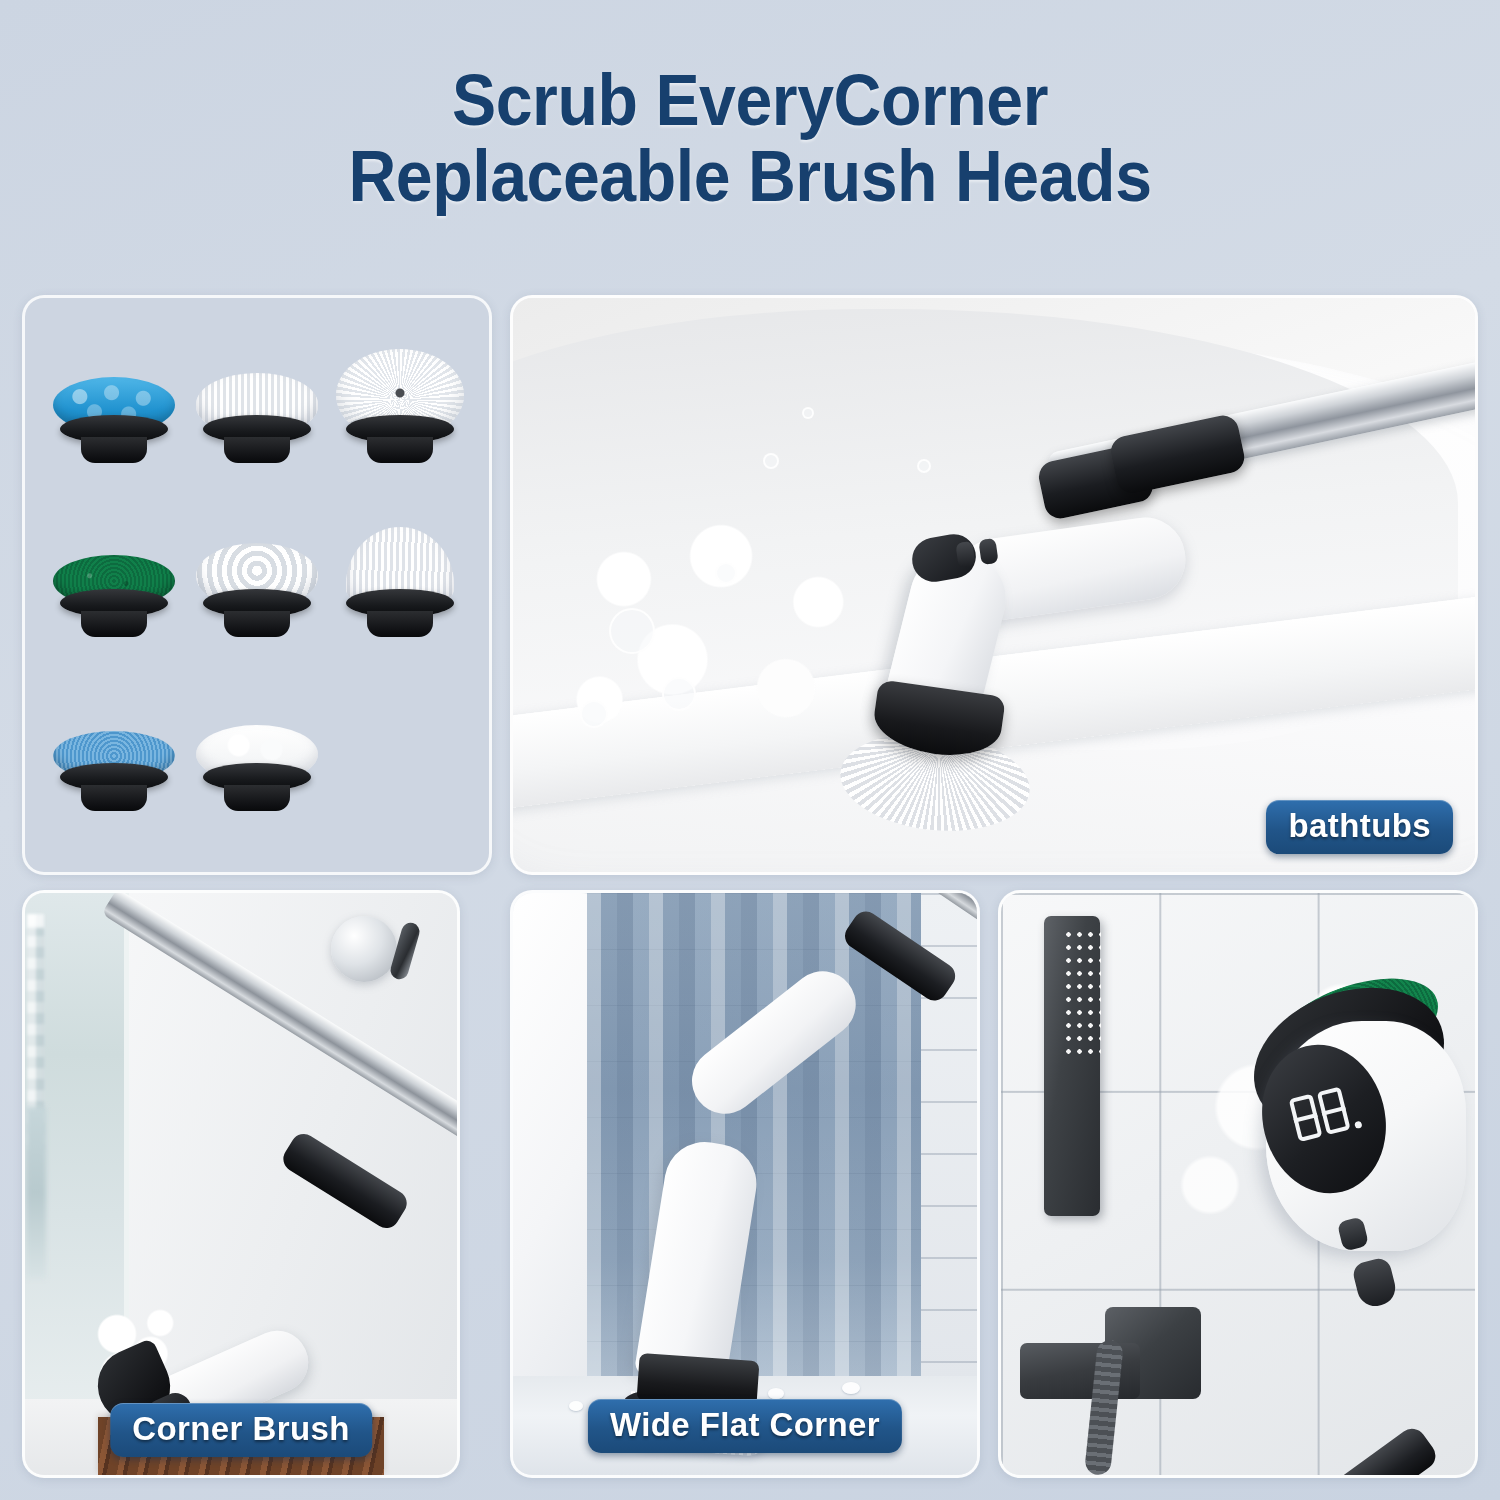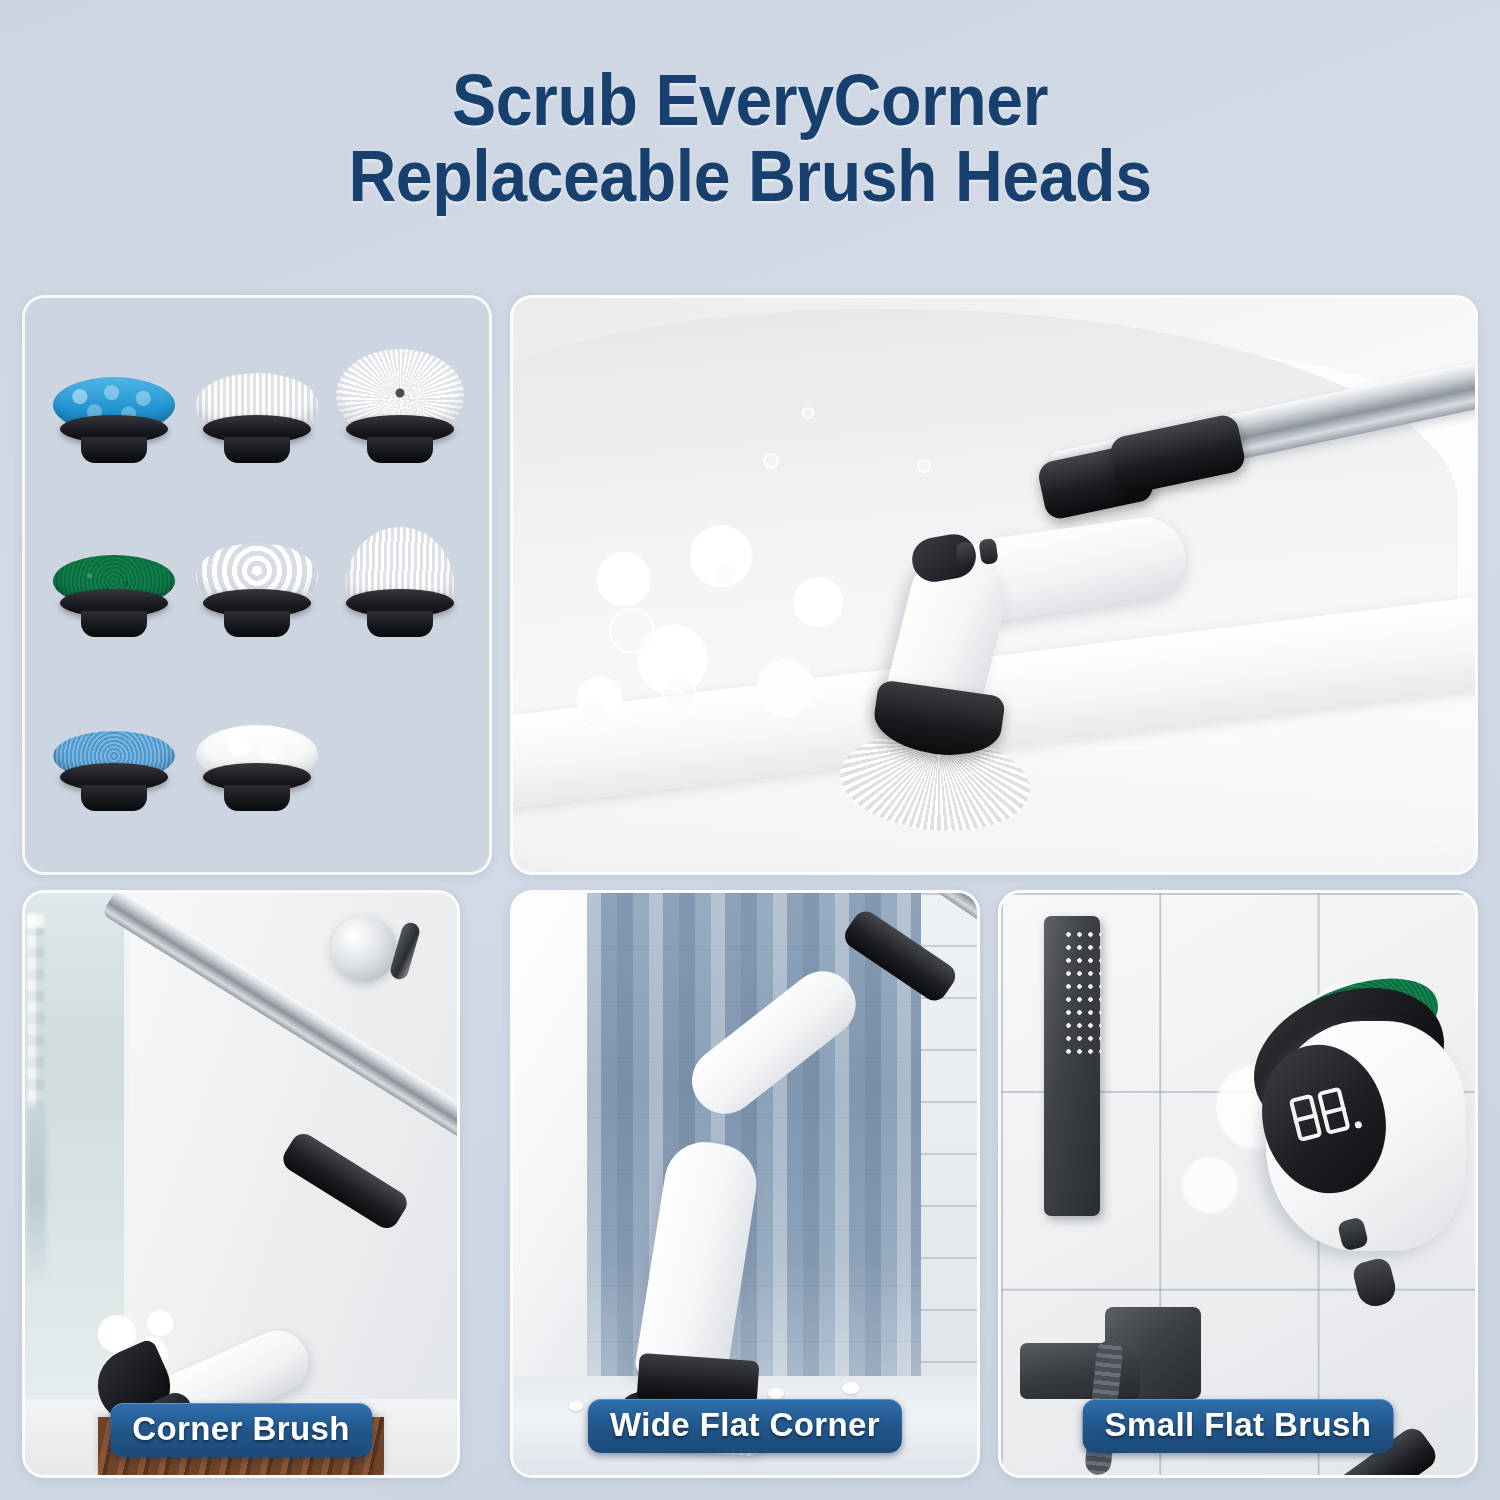--- a/index.html
+++ b/index.html
@@ -590,20 +590,21 @@
 
     <div class="dev-neck"></div>
     <div class="dev-head"></div>
     <div class="dev-screen"></div>
     <div class="dev-btn" style="left:46.2%; top:42.5%;"></div>
     <div class="dev-btn" style="left:48.5%; top:42%;"></div>
 
     <div class="brush-bristles"></div>
     <div class="brush-collar"></div>
 
+    <div class="badge" id="badge-bathtubs">bathtubs</div>
   </div>
 
   <div class="panel" id="panel-corner">
     <div class="corner-wall"></div>
     <div class="corner-glass">
       <div class="city"></div>
       <div class="city2"></div>
     </div>
     <div class="corner-floor"></div>
     <div class="wood-mat"></div>
@@ -667,16 +668,15 @@
       <div class="seg-digit"></div>
       <div class="seg-digit"></div>
       <div class="seg-dot"></div>
     </div>
 
     <div class="s-btn1"></div>
     <div class="s-btn2"></div>
 
     <div class="s-grip"></div>
 
-    <div class="badge" id="badge-small">Small Flat Brush</div>
   </div>
 
 </div>
 
 </body></html>

